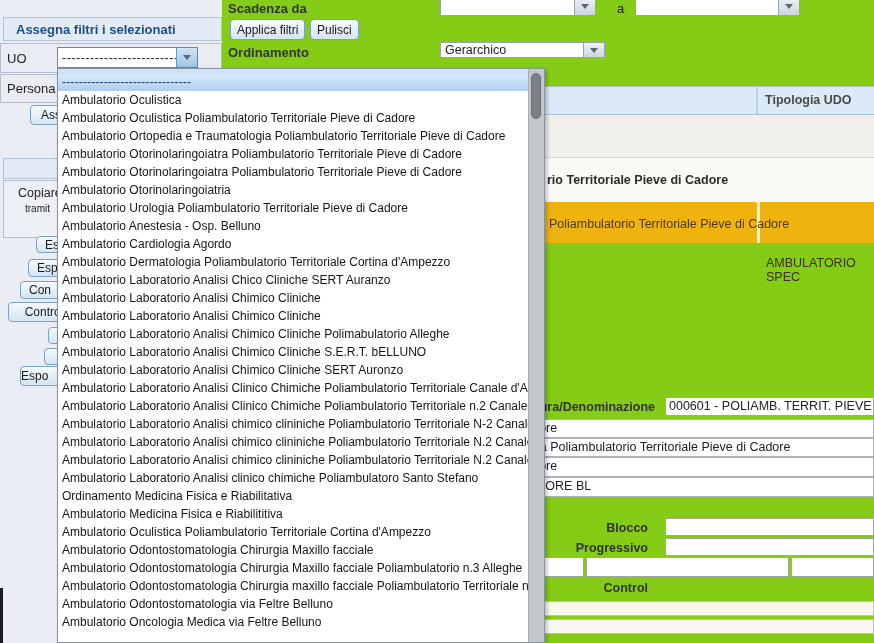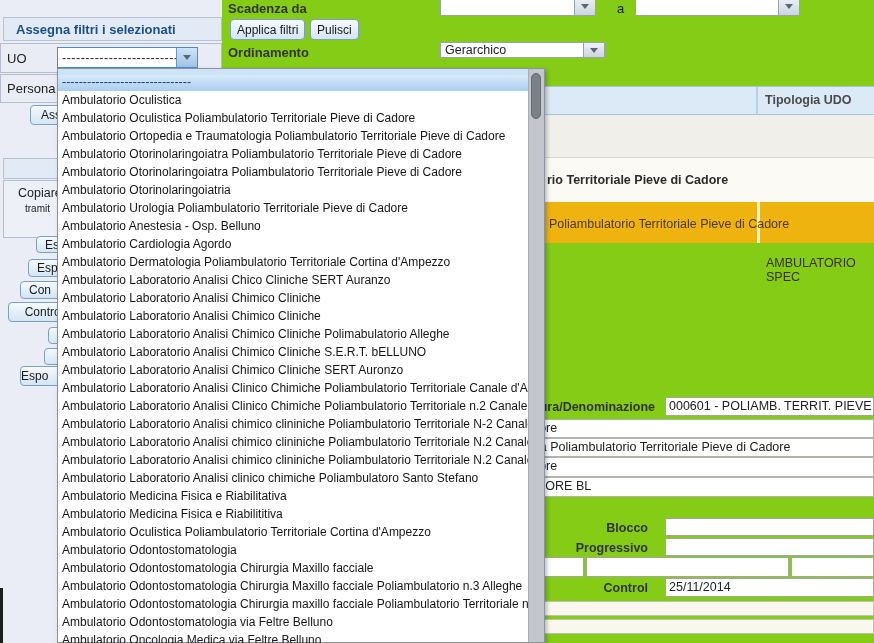--- a/index.html
+++ b/index.html
@@ -108,21 +108,20 @@
   <div class="abs input" style="left:665px;top:518px;width:209px;height:18px;"></div>
 
   <div class="abs form-label" style="left:500px;top:541px;width:148px;">Progressivo</div>
   <div class="abs input" style="left:665px;top:538px;width:209px;height:18px;"></div>
 
   <div class="abs input" style="left:500px;top:557px;width:84px;height:20px;"></div>
   <div class="abs input" style="left:586px;top:557px;width:203px;height:20px;"></div>
   <div class="abs input" style="left:791px;top:557px;width:83px;height:20px;"></div>
 
   <div class="abs form-label" style="left:500px;top:581px;width:148px;">Control</div>
-  <div class="abs input" style="left:665px;top:578px;width:209px;height:19px;">25/11/2014</div>
 
   <div class="abs" style="left:500px;top:601px;width:374px;height:15px;background:#faf7ee;
        border:1px solid #c2c0b6;box-sizing:border-box;"></div>
   <div class="abs" style="left:500px;top:619px;width:374px;height:15px;background:#faf7ee;
        border:1px solid #c2c0b6;box-sizing:border-box;"></div>
 
   <div class="abs panel-header" style="left:3px;top:17px;width:219px;height:24px;line-height:23px;">Assegna filtri i selezionati</div>
 
   <div class="abs panel-row" style="left:0px;top:43px;width:222px;height:30px;"></div>
   <div class="abs row-label" style="left:7px;top:51px;">UO</div>
@@ -174,24 +173,23 @@
         <div class="dd-item">Ambulatorio Laboratorio Analisi Chimico Cliniche</div>
         <div class="dd-item">Ambulatorio Laboratorio Analisi Chimico Cliniche Polimabulatorio Alleghe</div>
         <div class="dd-item">Ambulatorio Laboratorio Analisi Chimico Cliniche S.E.R.T. bELLUNO</div>
         <div class="dd-item">Ambulatorio Laboratorio Analisi Chimico Cliniche SERT Auronzo</div>
         <div class="dd-item">Ambulatorio Laboratorio Analisi Clinico Chimiche Poliambulatorio Territoriale Canale d'Agordo</div>
         <div class="dd-item">Ambulatorio Laboratorio Analisi Clinico Chimiche Poliambulatorio Territoriale n.2 Canale d'Agordo</div>
         <div class="dd-item">Ambulatorio Laboratorio Analisi chimico clininiche Poliambulatorio Territoriale N-2 Canale d'Agordo</div>
         <div class="dd-item">Ambulatorio Laboratorio Analisi chimico clininiche Poliambulatorio Territoriale N.2 Canale d'Agordo</div>
         <div class="dd-item">Ambulatorio Laboratorio Analisi chimico clininiche Poliambulatorio Territoriale N.2 Canale d'Agordo</div>
         <div class="dd-item">Ambulatorio Laboratorio Analisi clinico chimiche Poliambulatoro Santo Stefano</div>
-        <div class="dd-item">Ambulatorio Medicina Fisica e Riabilitativa</div>
+        <div class="dd-item">Ordinamento Medicina Fisica e Riabilitativa</div>
         <div class="dd-item">Ambulatorio Medicina Fisica e Riabilititiva</div>
         <div class="dd-item">Ambulatorio Oculistica Poliambulatorio Territoriale Cortina d'Ampezzo</div>
-        <div class="dd-item">Ambulatorio Odontostomatologia</div>
         <div class="dd-item">Ambulatorio Odontostomatologia Chirurgia Maxillo facciale</div>
         <div class="dd-item">Ambulatorio Odontostomatologia Chirurgia Maxillo facciale Poliambulatorio n.3 Alleghe</div>
         <div class="dd-item">Ambulatorio Odontostomatologia Chirurgia maxillo facciale Poliambulatorio Territoriale n..2 Canale</div>
         <div class="dd-item">Ambulatorio Odontostomatologia via Feltre Belluno</div>
         <div class="dd-item">Ambulatorio Oncologia Medica via Feltre Belluno</div>
       </div>
     <div class="abs" id="popup-scroll">
       <div class="abs" id="popup-thumb"></div>
     </div>
   </div>

